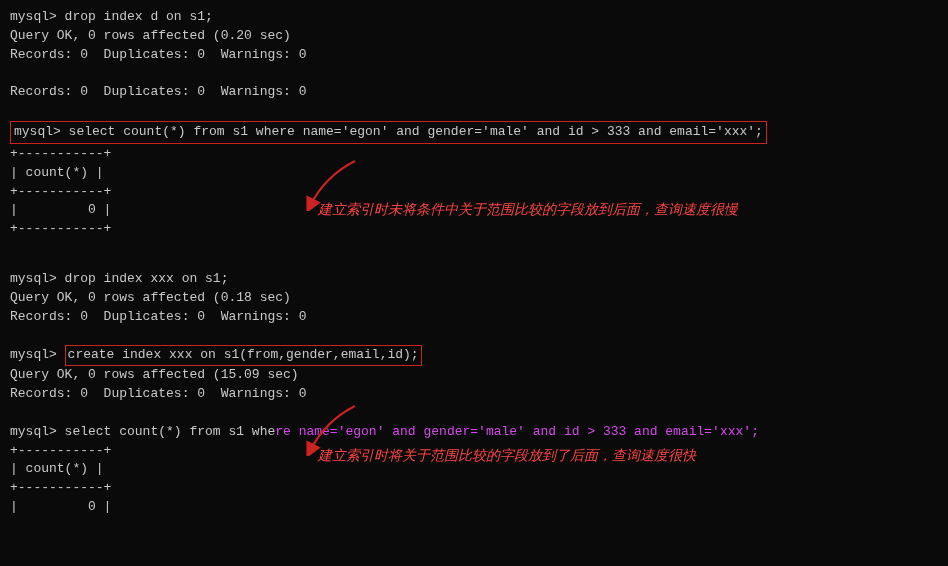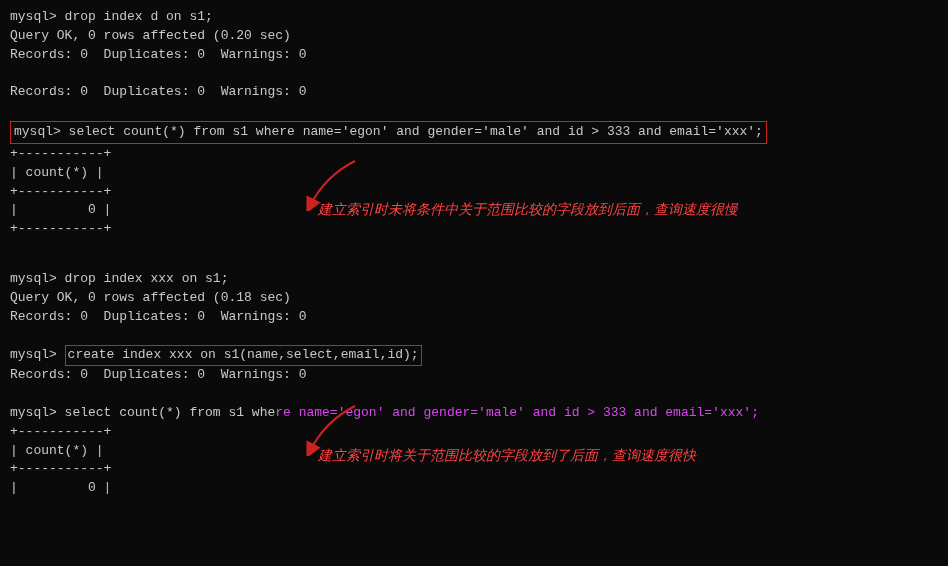--- a/index.html
+++ b/index.html
@@ -82,21 +82,22 @@
     <path d="M 60,5 Q 30,20 15,50" stroke="#cc2222" stroke-width="2" fill="none" marker-end="url(#ah1)"></path>
   </svg>
 
   
   <span class="line" style="margin-top:12px;">mysql&gt; drop index xxx on s1;</span>
   <span class="line">Query OK, 0 rows affected (0.18 sec)</span>
   <span class="line">Records: 0  Duplicates: 0  Warnings: 0</span>
   <span class="line">&nbsp;</span>
 
   
-  <span class="line">mysql&gt; <span class="red-border">create index xxx on s1(name,select,email,id);</span></span>
+  <span class="line">mysql&gt; <span class="red-border">create index xxx on s1(from,gender,email,id);</span></span>
+  <span class="line">Query OK, 0 rows affected (15.09 sec)</span>
   <span class="line">Records: 0  Duplicates: 0  Warnings: 0</span>
   <span class="line">&nbsp;</span>
 
   
   <span class="line">mysql&gt; select count(*) from s1 whe<span style="color:#d946ef;">re name='egon' and gender='male' and id &gt; 333 and email='xxx';</span></span>
   <span class="line">+-----------+</span>
   <span class="line">| count(*) |</span>
   <span class="line">+-----------+</span>
   <span class="line">|&nbsp;&nbsp;&nbsp;&nbsp;&nbsp;&nbsp;&nbsp;&nbsp; 0 |</span>
   

